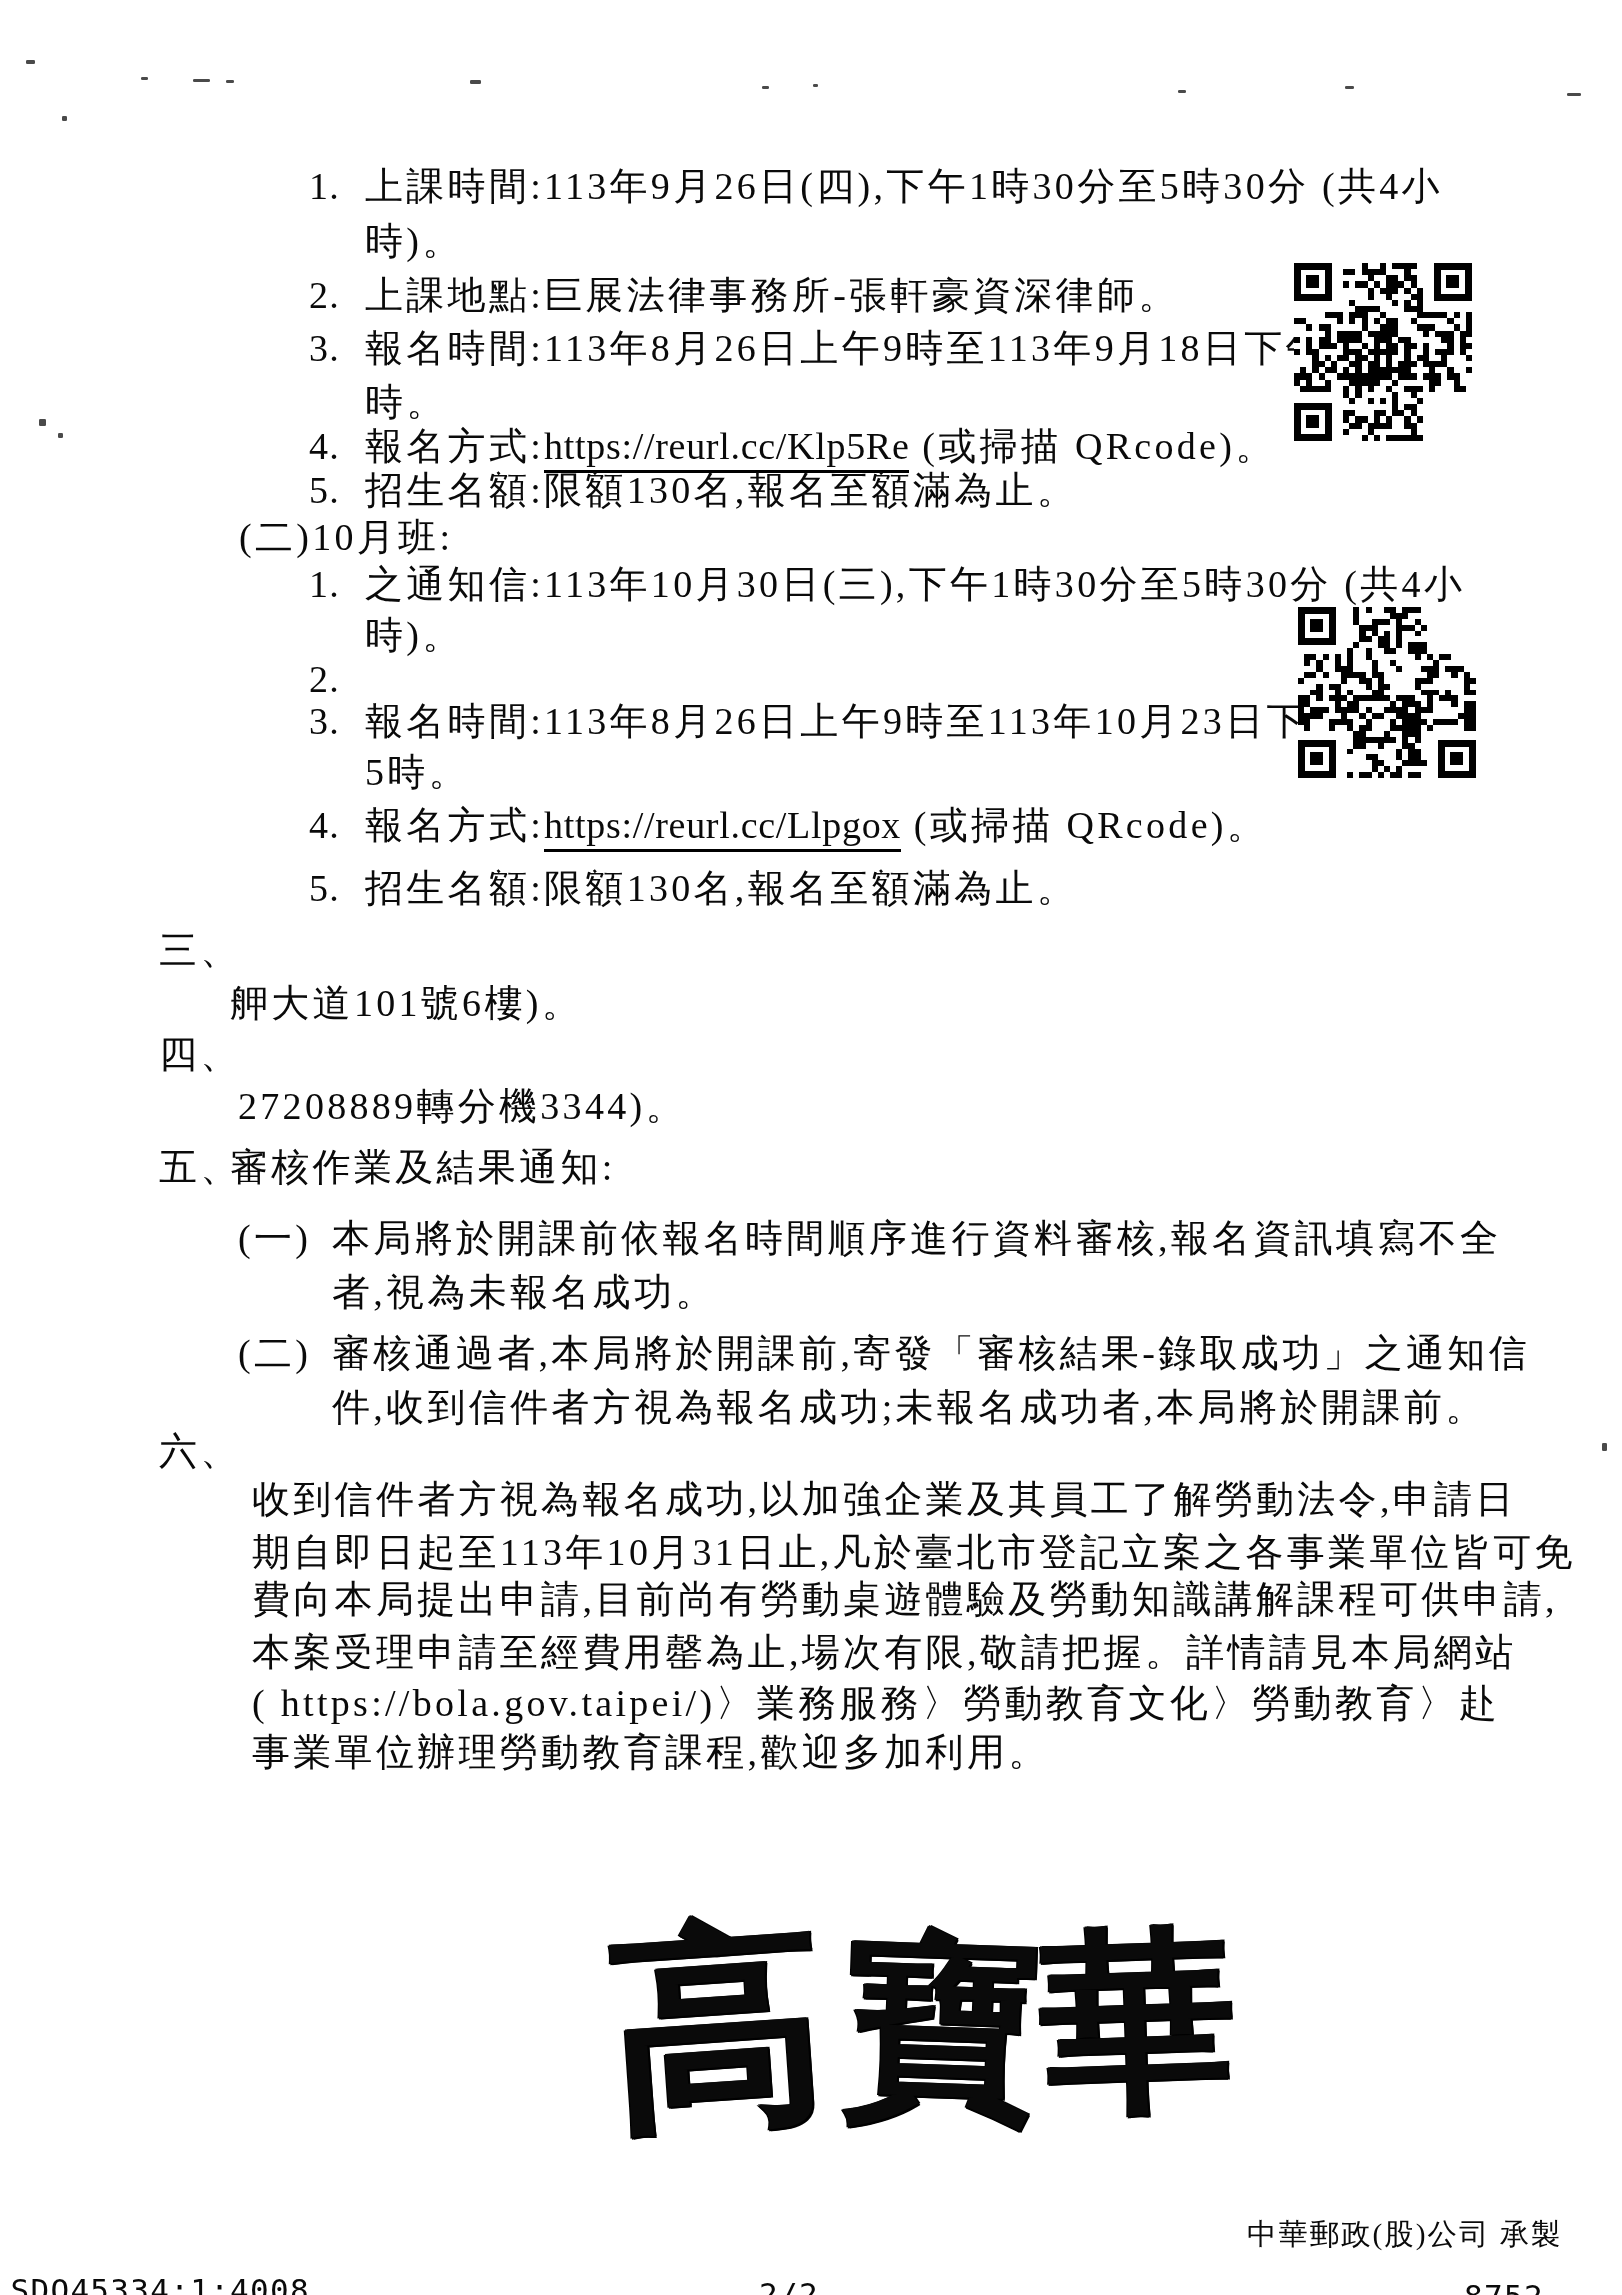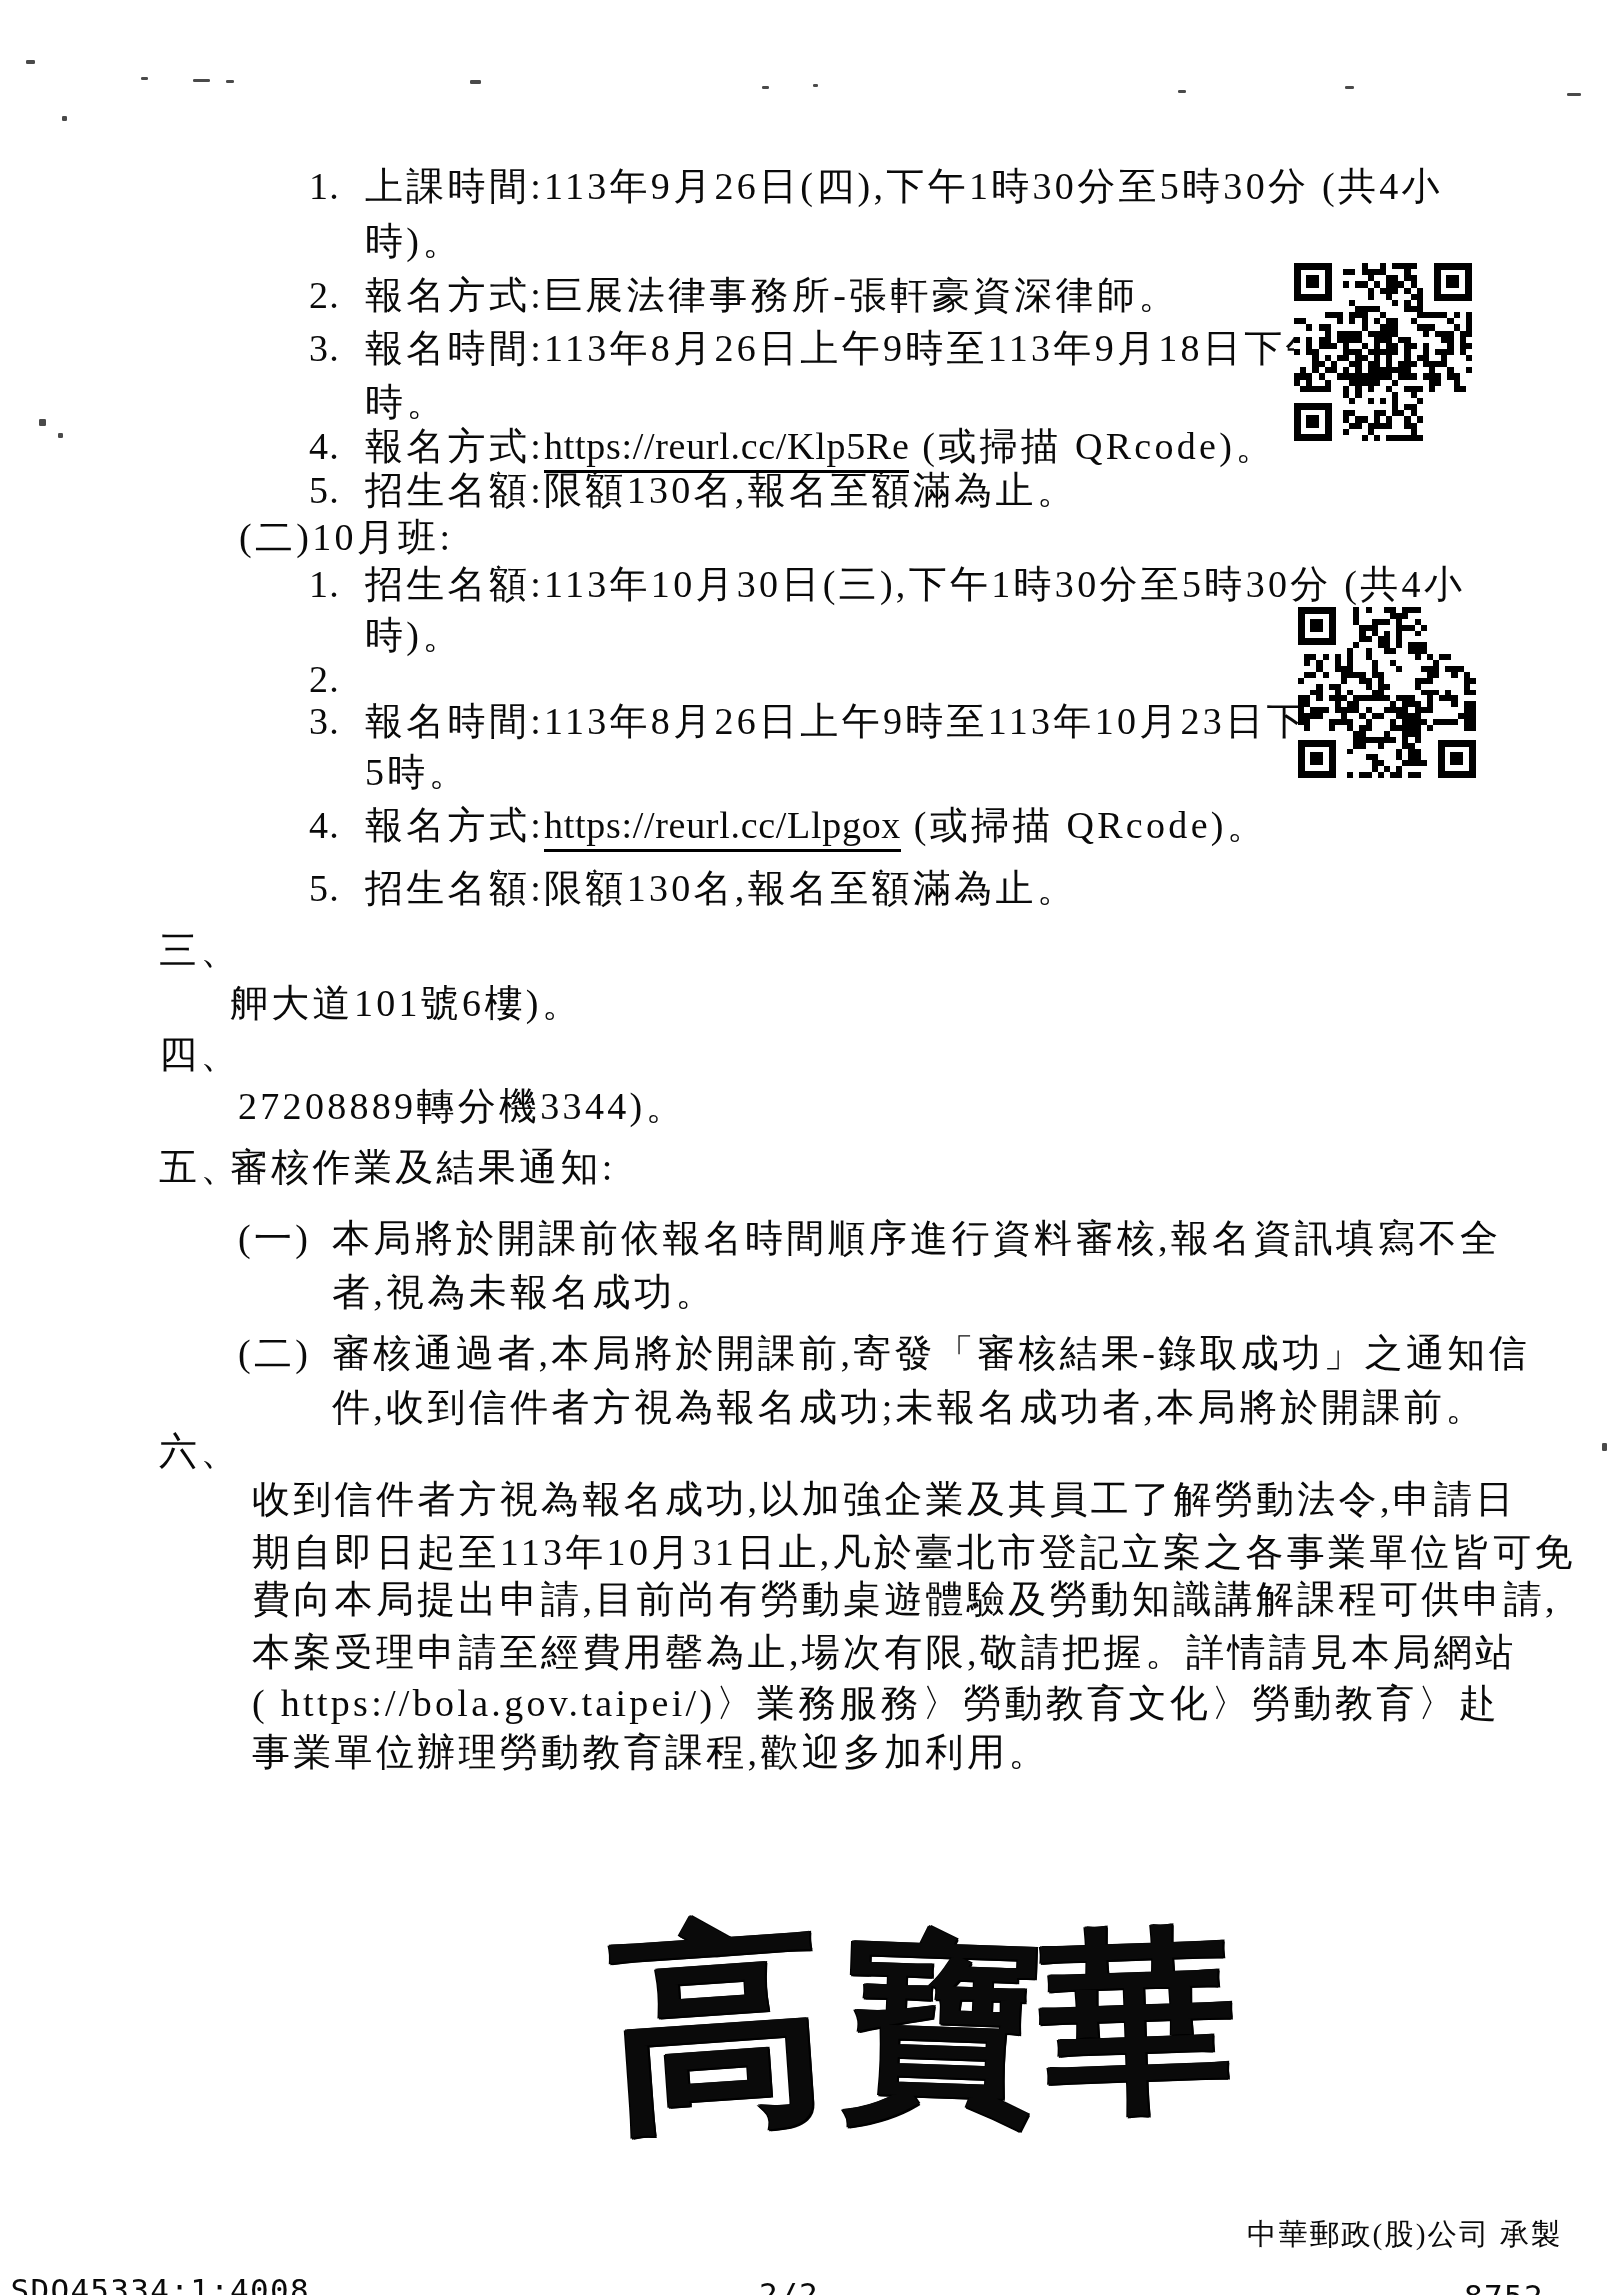--- a/index.html
+++ b/index.html
@@ -26,21 +26,21 @@
 </head>
 <body>
 
 <div class="page">
 
   <div class="num" style="left:309px;top:165px">1.</div>
   <div class="line" style="left:365px;top:165px">上課時間:113年9月26日(四),下午1時30分至5時30分 (共4小</div>
   <div class="line" style="left:365px;top:220px">時)。</div>
 
   <div class="num" style="left:309px;top:274px">2.</div>
-  <div class="line" style="left:365px;top:274px">報名方式:巨展法律事務所-張軒豪資深律師。</div>
+  <div class="line" style="left:365px;top:274px">上課地點:巨展法律事務所-張軒豪資深律師。</div>
 
   <div class="num" style="left:309px;top:327px">3.</div>
   <div class="line" style="left:365px;top:327px">報名時間:113年8月26日上午9時至113年9月18日下午5</div>
   <div class="line" style="left:365px;top:381px">時。</div>
 
   <div class="num" style="left:309px;top:425px">4.</div>
   <div class="line" style="left:365px;top:425px">
     <span>報名方式:</span><a class="url">https://reurl.cc/Klp5Re</a><span> (或掃描 QRcode)。</span>
   </div>
 
@@ -336,21 +336,21 @@
         <div style="grid-row:29;grid-column:21"></div>
       </div>
     <div class="finder" style="left:0;top:0"></div>
     <div class="finder" style="right:0;top:0"></div>
     <div class="finder" style="left:0;bottom:0"></div>
   </div>
 
   <div class="marker" style="left:239px;top:516px">(二)10月班:</div>
 
   <div class="num" style="left:309px;top:563px">1.</div>
-  <div class="line" style="left:365px;top:563px">招生名額:113年10月30日(三),下午1時30分至5時30分 (共4小</div>
+  <div class="line" style="left:365px;top:563px">之通知信:113年10月30日(三),下午1時30分至5時30分 (共4小</div>
   <div class="line" style="left:365px;top:614px">時)。</div>
 
   <div class="num" style="left:309px;top:658px">2.</div>
 
   <div class="num" style="left:309px;top:700px">3.</div>
   <div class="line" style="left:365px;top:700px">報名時間:113年8月26日上午9時至113年10月23日下午</div>
   <div class="line" style="left:365px;top:751px">5時。</div>
 
   <div class="num" style="left:309px;top:804px">4.</div>
   <div class="line" style="left:365px;top:804px">

